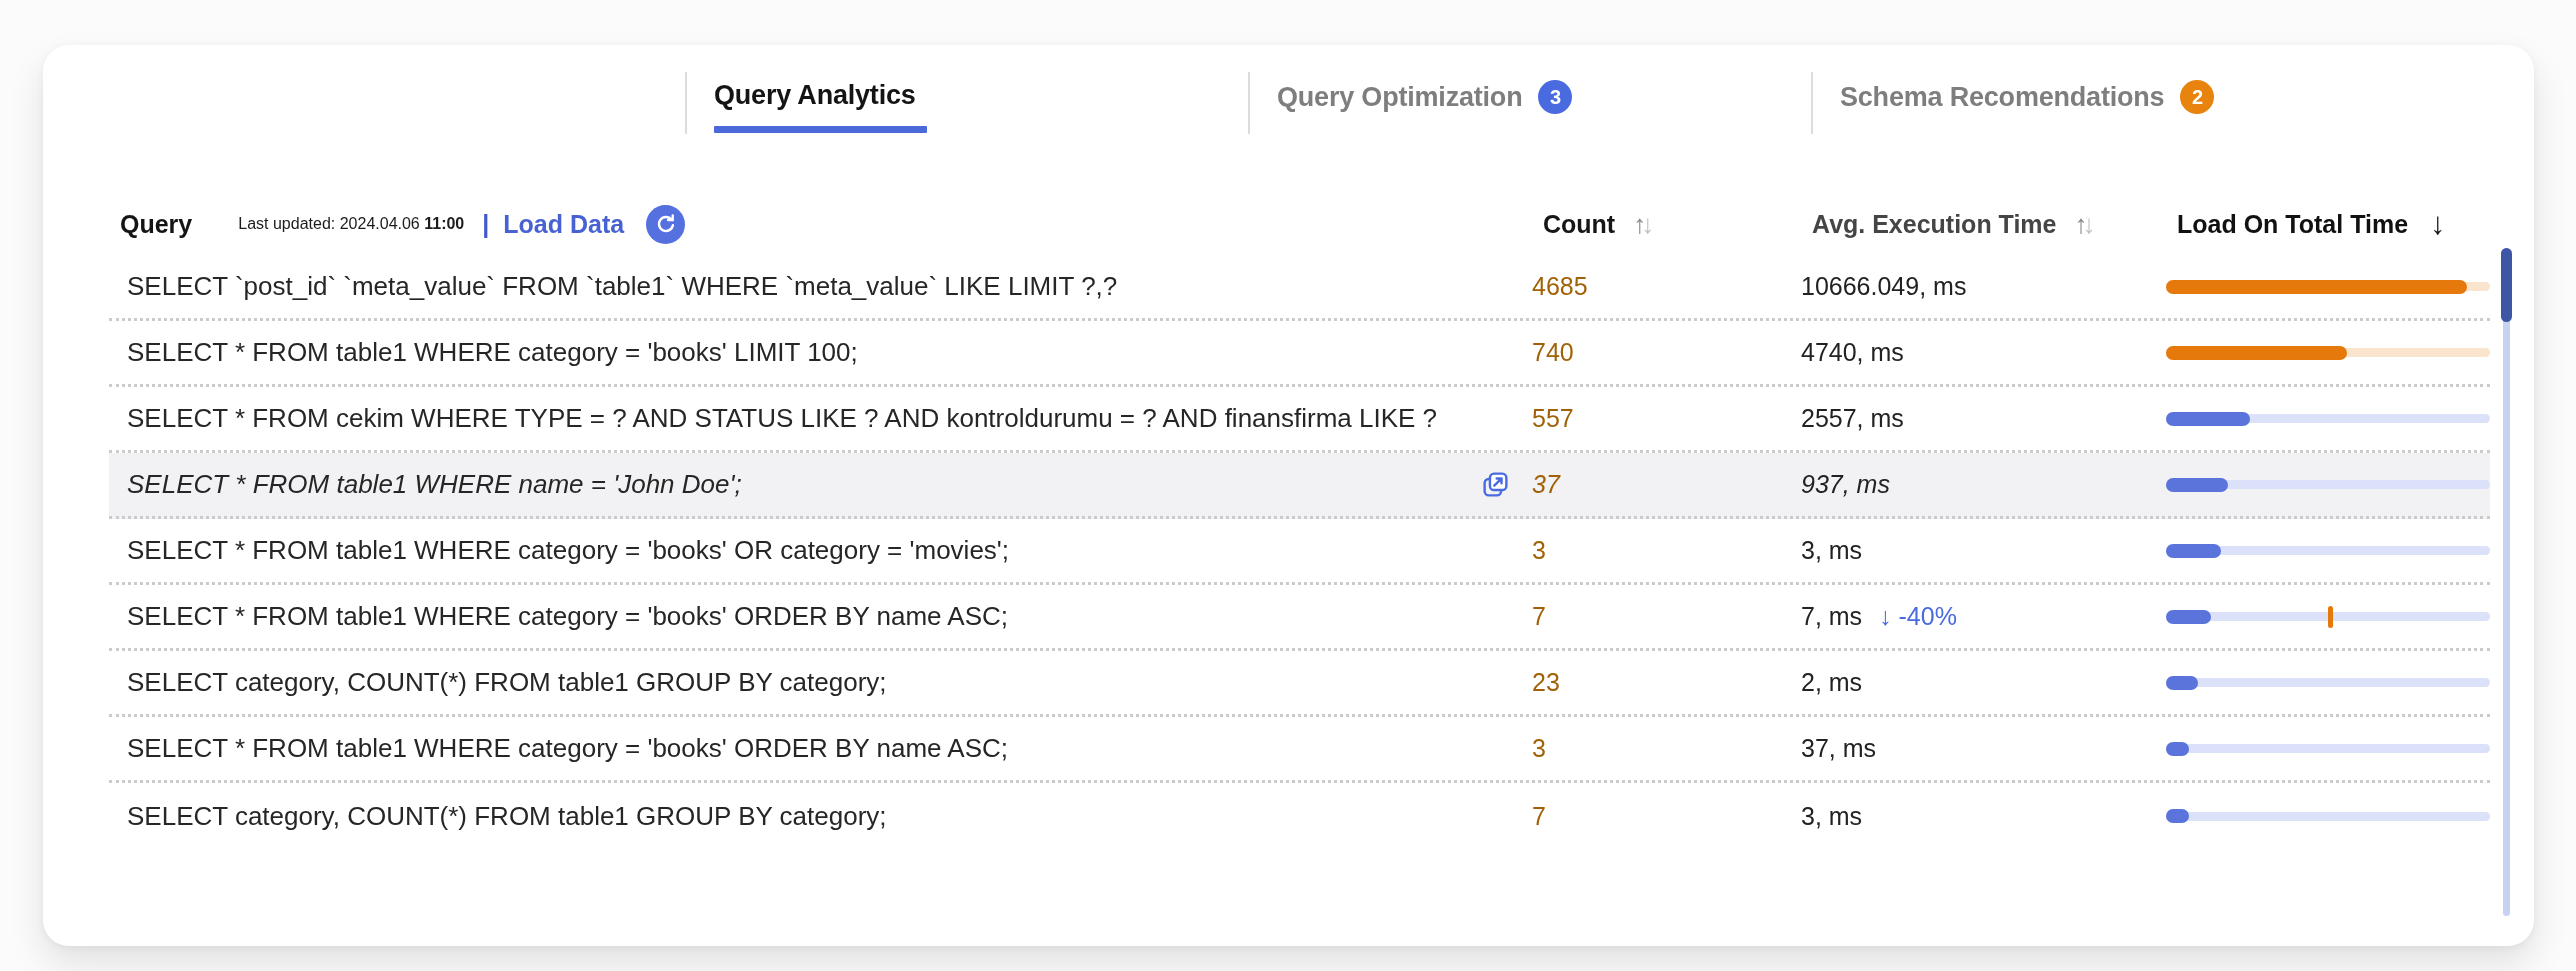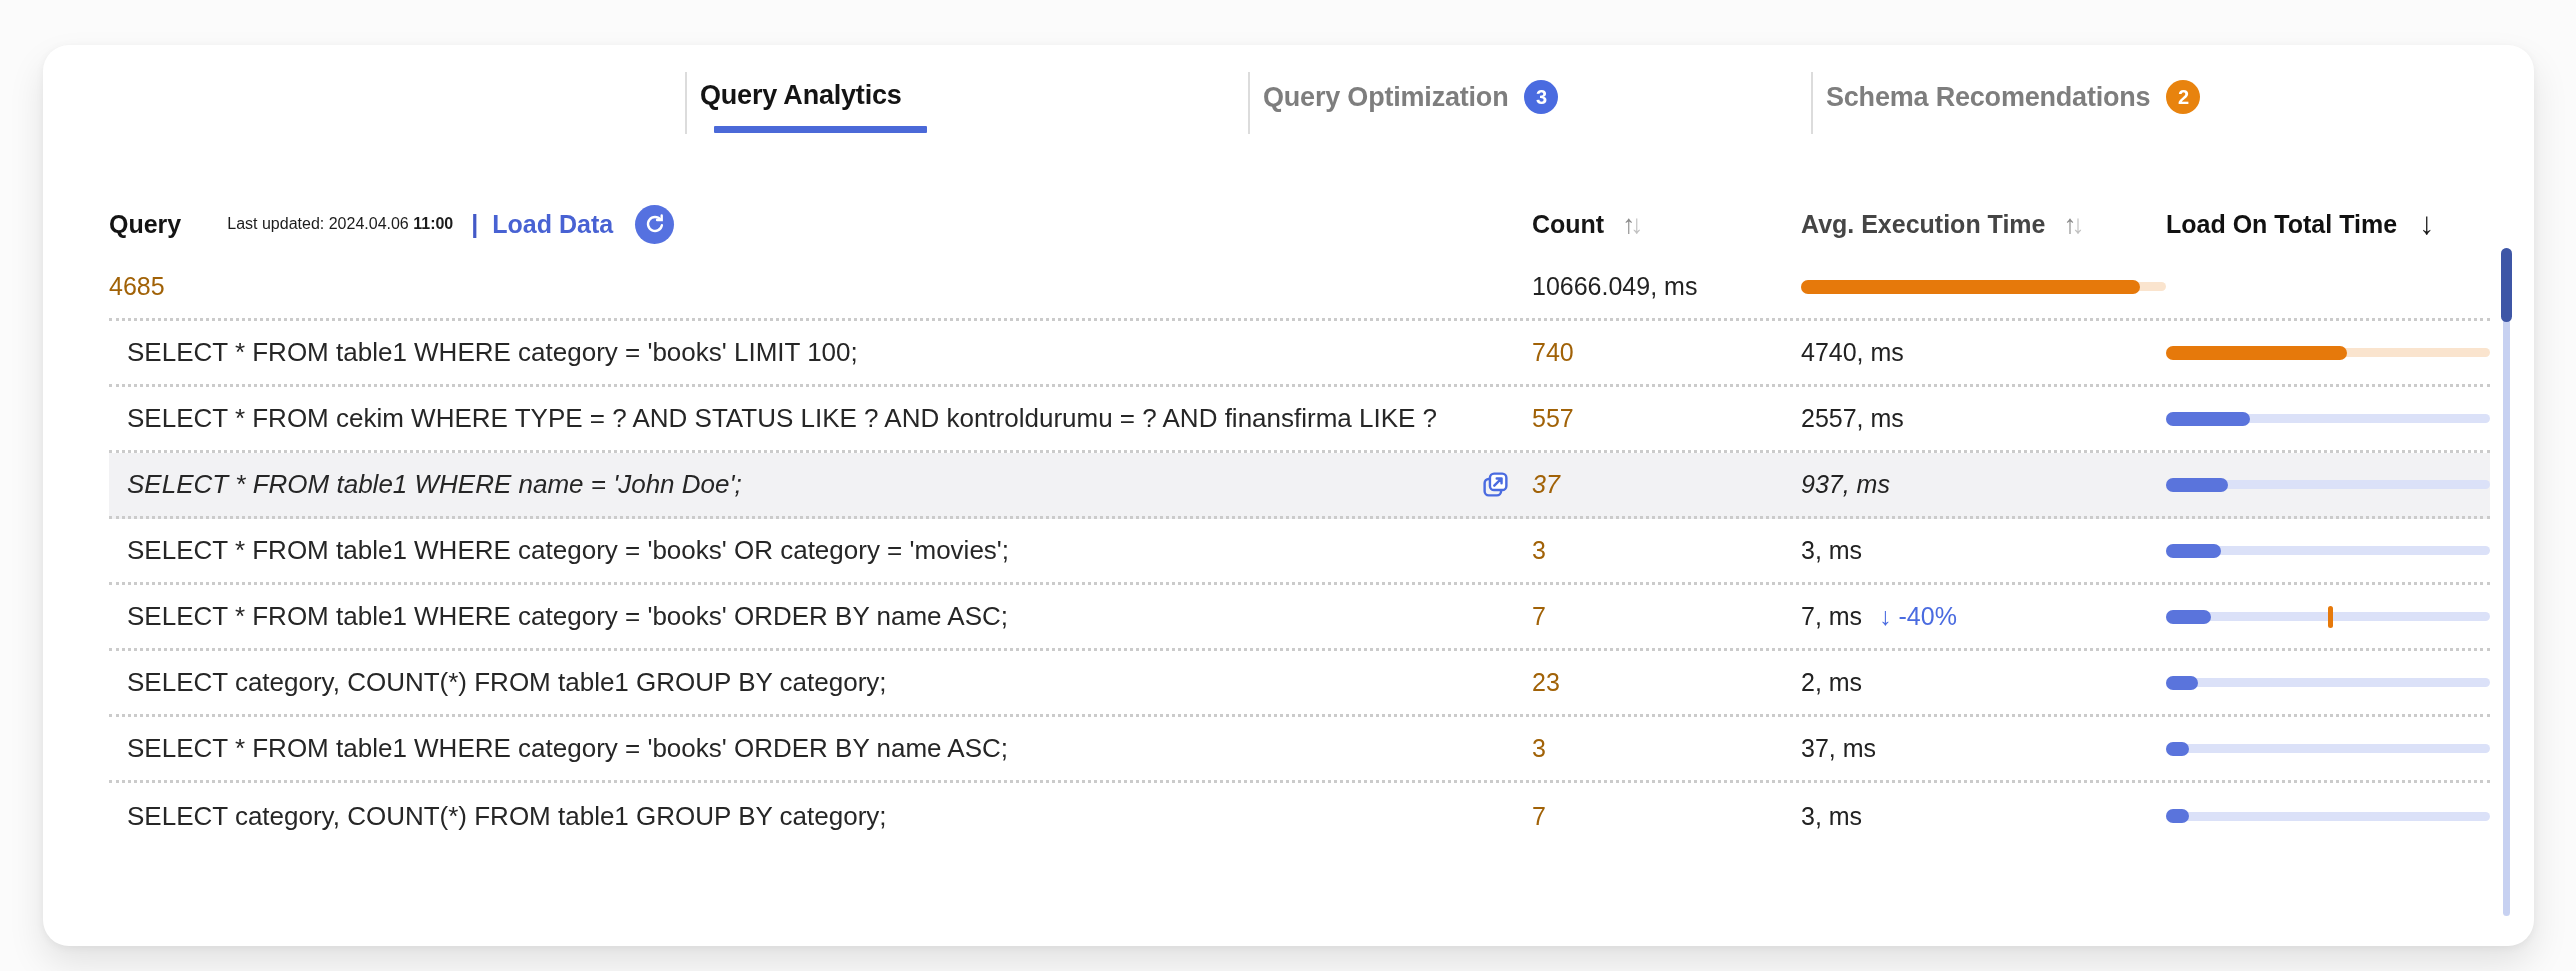--- a/index.html
+++ b/index.html
@@ -6,34 +6,34 @@
   html,body { width:2576px; height:972px; background:#fbfbfb; overflow:hidden;
               font-family:"Liberation Sans", sans-serif; }
 
   .card { position:absolute; left:43px; top:45px; width:2491px; height:901px;
           background:#ffffff; border-radius:26px;
           box-shadow:0 18px 36px rgba(0,0,0,0.10), 0 2px 8px rgba(0,0,0,0.05); }
 
   
   .tabs { position:absolute; left:642px; top:27px; display:flex; }
   .tab { width:563px; height:62px; border-left:2px solid #dcdcdc;
-         padding:8px 0 0 13px; position:relative; cursor:pointer; }
+         padding:8px 0 0 27px; position:relative; cursor:pointer; }
   .tab-label { font-size:27px; font-weight:bold; color:#7e7e7e;
                display:inline-flex; align-items:center; gap:16px; letter-spacing:-0.2px; }
   .tab.active .tab-label { color:#141414; }
   .tab-underline { display:none; }
   .tab.active .tab-underline { display:block; position:absolute; left:27px; top:54px;
                                width:213px; height:7px; background:#4b69d8; border-radius:1px; }
   .badge { width:34px; height:34px; border-radius:50%; color:#fff; font-size:20px;
            font-weight:bold; display:inline-flex; align-items:center; justify-content:center; }
   .badge.blue   { background:#4a6be0; }
   .badge.orange { background:#e8830e; }
 
   
-  .header-row { position:absolute; left:66px; top:157px; width:2381px; height:44px;
+  .header-row { position:absolute; left:77px; top:157px; width:2381px; height:44px;
                 display:grid; grid-template-columns:1423px 269px 365px 324px; align-items:center; }
   .toolbar { display:flex; align-items:center; }
   .query-label { font-size:25px; font-weight:bold; color:#141414; margin-right:46px; }
   .updated { font-size:16px; color:#1c1c1c; }
   .updated .time { font-weight:bold; }
   .pipe { font-size:25px; font-weight:bold; color:#4359c7; margin:0 14px 0 18px; }
   .load-data { font-size:25px; font-weight:bold; color:#4862d3; cursor:pointer; }
   .refresh-btn { width:39px; height:39px; border-radius:50%; background:#5571e0;
                  margin-left:22px; display:inline-flex; align-items:center;
                  justify-content:center; cursor:pointer; }
@@ -129,20 +129,24 @@
       <span class="sort-pair"><span class="up">↑</span><span class="dn">↓</span></span>
     </div>
     <div class="col-head load">
       <span>Load On Total Time</span>
       <span class="sort-active">↓</span>
     </div>
   </div>
 
   <div class="table">
   <div class="row">
+    <div class="q-cell">
+      <span>SELECT `post_id` `meta_value` FROM `table1` WHERE `meta_value` LIKE LIMIT ?,?</span>
+
+    </div>
     <div class="count-cell">4685</div>
     <div class="time-cell">
       <span>10666.049, ms</span>
     </div>
     <div class="bar">
       <span class="bar-track orange-track"></span>
       <span class="bar-fill orange" style="width: 93%;"></span>
 
     </div>
   </div>

